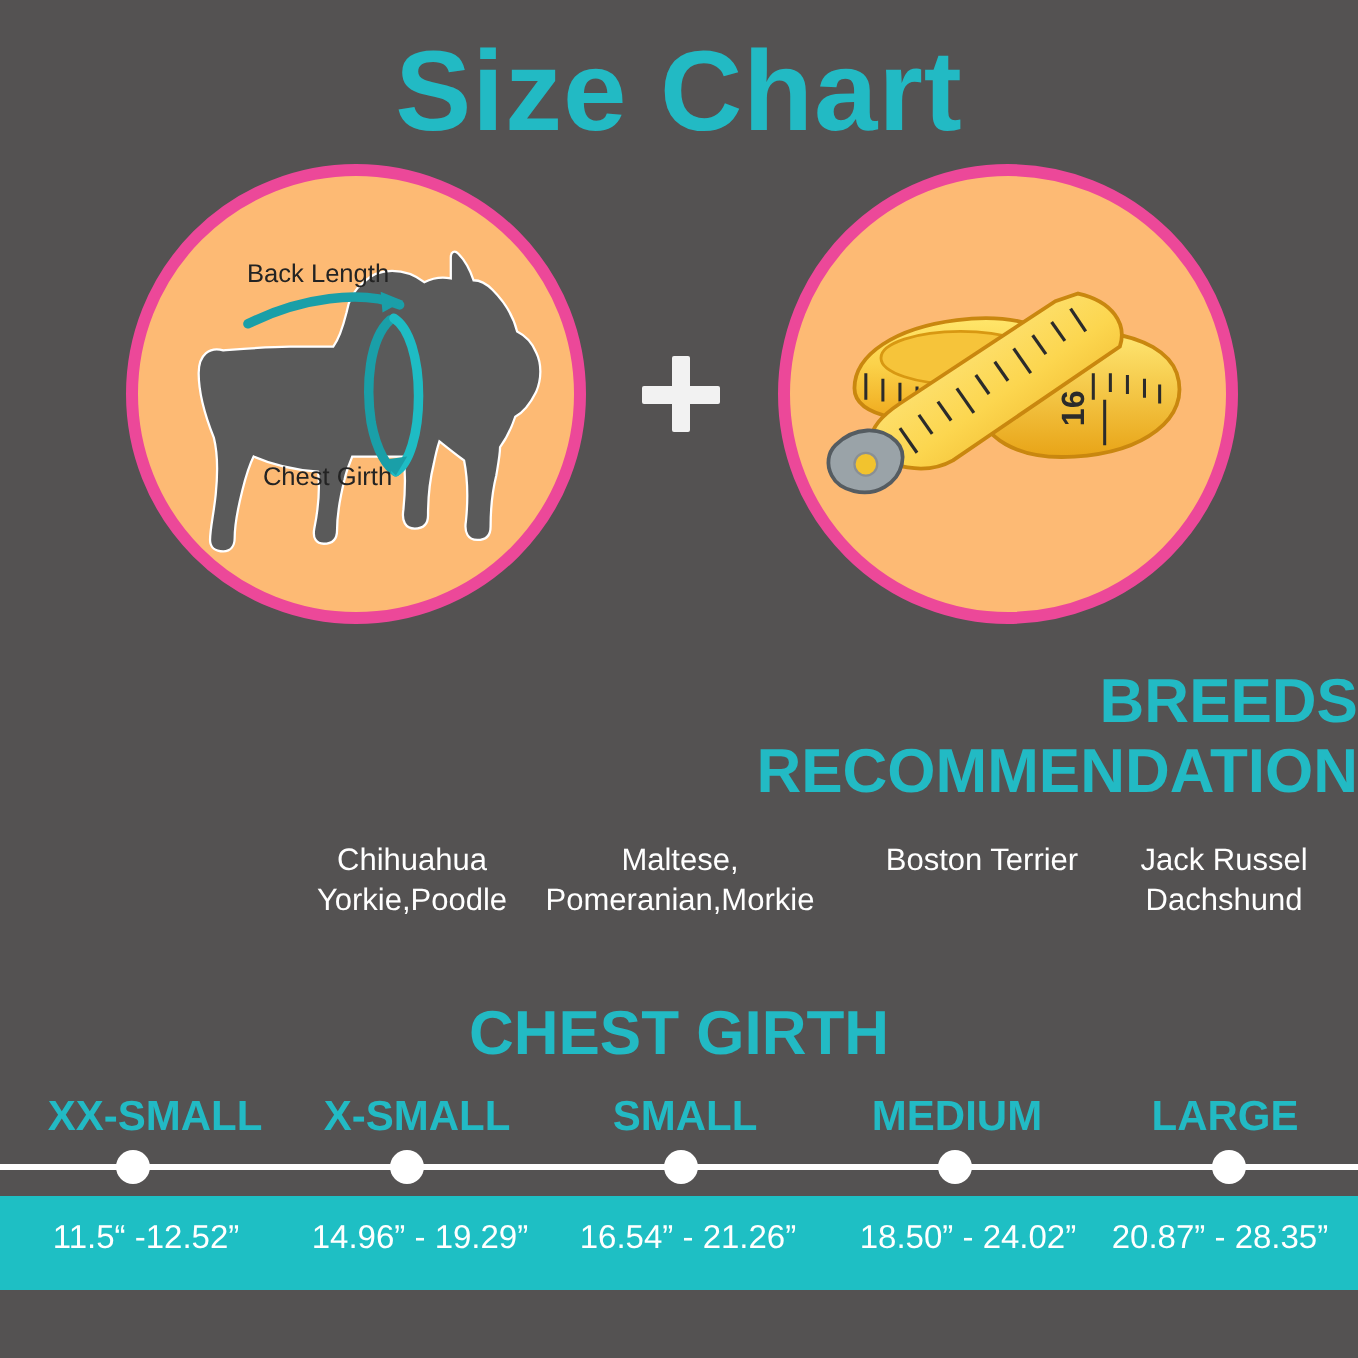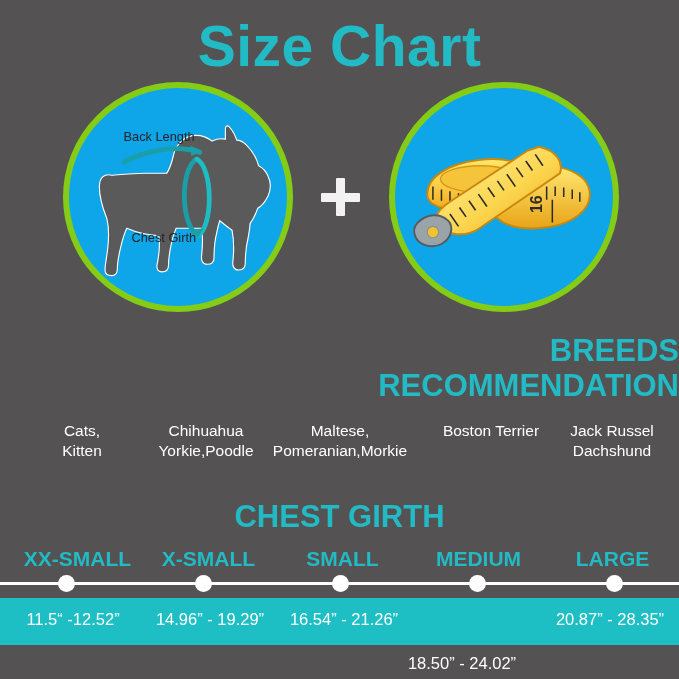--- a/index.html
+++ b/index.html
@@ -43,22 +43,22 @@
     left: 0;
     width: 679px;
     height: 232px;
   }
   .circle {
     position: absolute;
     top: 0;
     width: 230px;
     height: 230px;
     border-radius: 50%;
-    background: #0ea5e9;
-    border: 6px solid #84cc16;
+    background: #fdba74;
+    border: 6px solid #ec4899;
     box-sizing: border-box;
     overflow: hidden;
   }
   .circle-dog { left: 63px; }
   .circle-tape { left: 389px; }
   .circle svg { display: block; width: 100%; height: 100%; }
 
   .plus-sign {
     position: absolute;
     left: 319px;
@@ -191,21 +191,21 @@
     position: absolute;
     top: 12px;
     text-align: center;
     color: #ffffff;
     font-size: 16.5px;
     white-space: nowrap;
   }
   .meas-0 { left: 0px;   width: 146px; }
   .meas-1 { left: 134px; width: 152px; }
   .meas-2 { left: 268px; width: 152px; }
-  .meas-3 { left: 386px; width: 152px; margin-top: 44px; }
+  .meas-3 { left: 408px; width: 152px; }
   .meas-4 { left: 534px; width: 152px; }
 
   
   .dog-label {
     font-family: "Liberation Sans", sans-serif;
     font-size: 13.5px;
     fill: #232323;
   }
 </style>
 </head>
@@ -337,24 +337,20 @@
       </svg>
     </div>
   </div>
 
   <div class="breeds-heading">
     <span class="l1">BREEDS</span>
     <span class="l2">RECOMMENDATION</span>
   </div>
 
   <div class="breeds-row">
-    <div class="breed-cell breed-0">
-      <span class="l1">Cats,</span>
-      <span class="l2">Kitten</span>
-    </div>
     <div class="breed-cell breed-1">
       <span class="l1">Chihuahua</span>
       <span class="l2">Yorkie,Poodle</span>
     </div>
     <div class="breed-cell breed-2">
       <span class="l1">Maltese,</span>
       <span class="l2">Pomeranian,Morkie</span>
     </div>
     <div class="breed-cell breed-3">
       <span class="l2">Boston Terrier</span>

